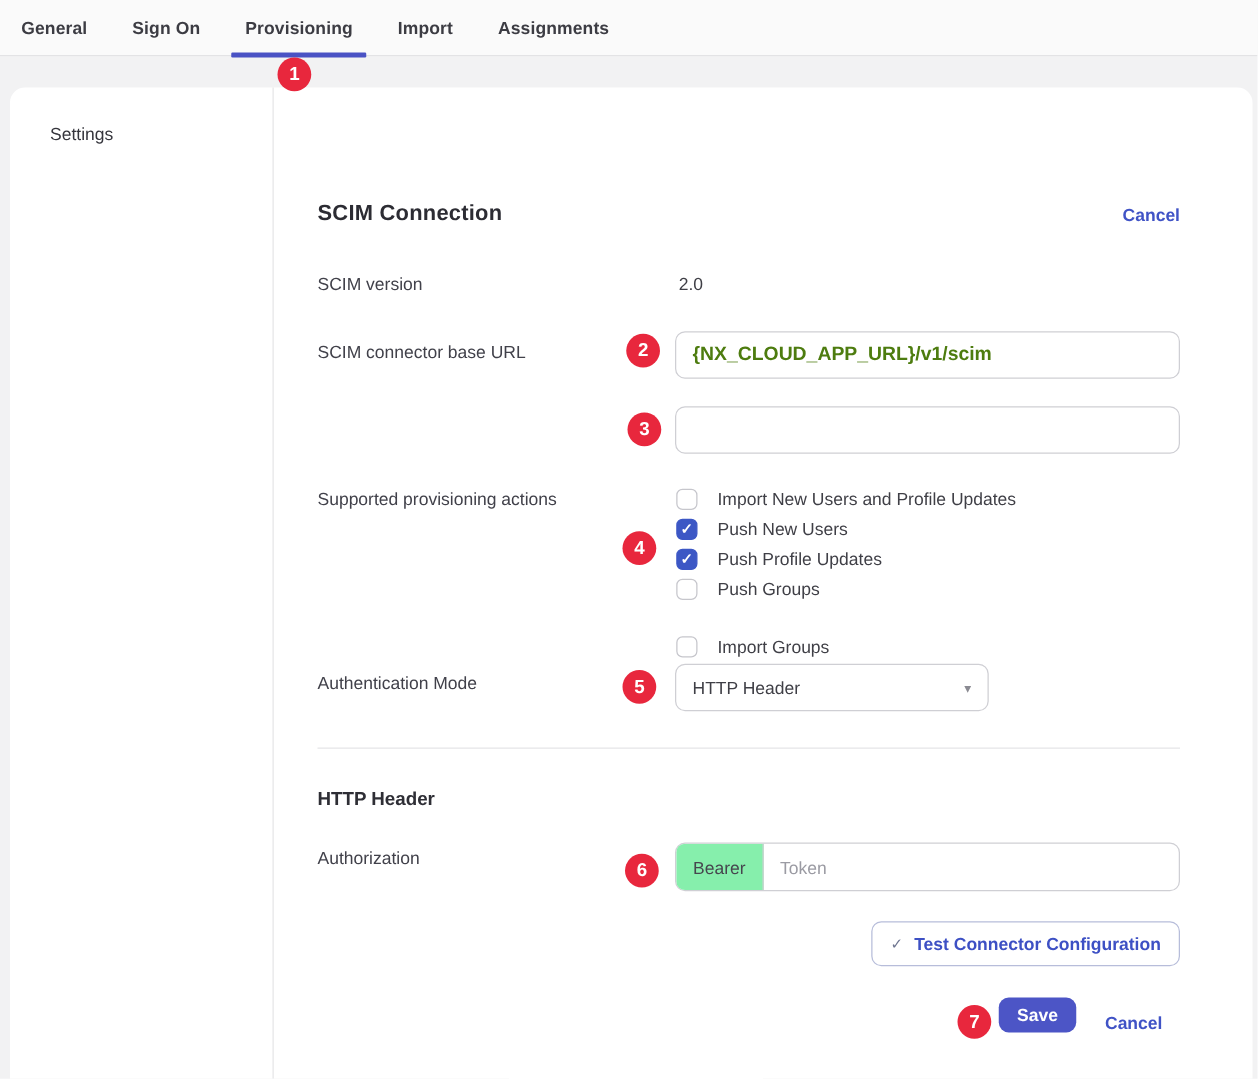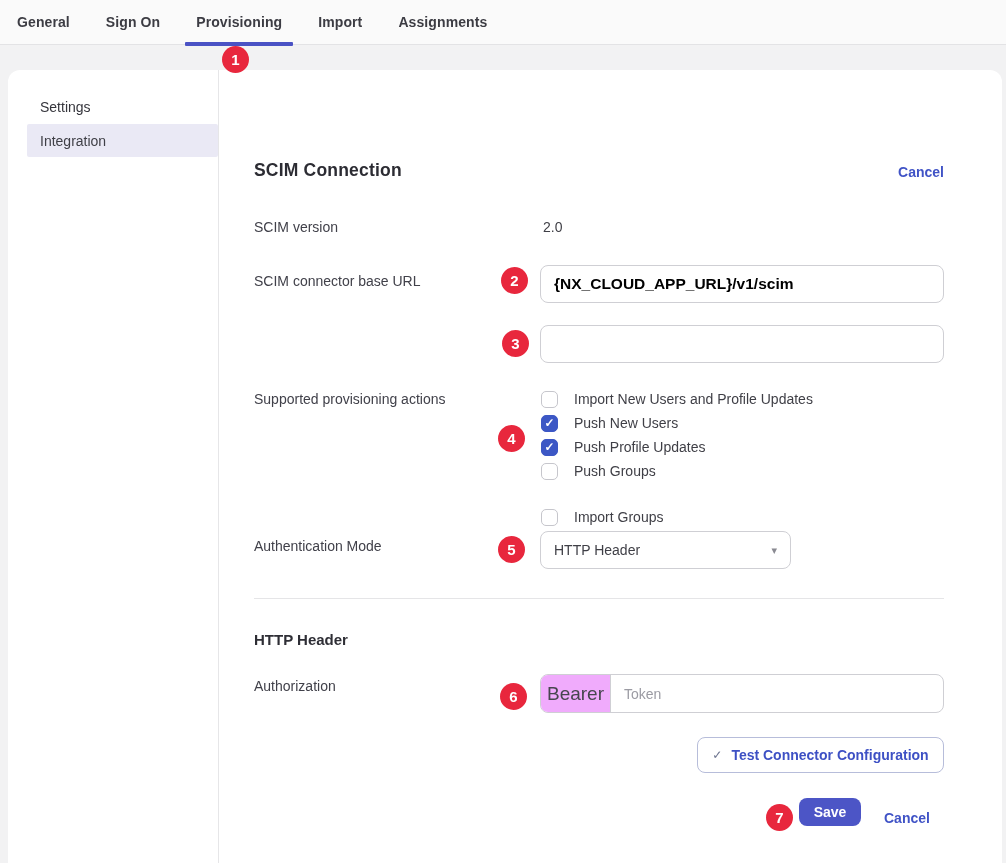--- a/index.html
+++ b/index.html
@@ -73,21 +73,21 @@
   .static-value {
     position:absolute; left:535px; font-size:14px; color:#3f3f46; line-height:20px;
   }
 
   .text-input {
     position:absolute; left:532px; width:404px; height:38px;
     border:1px solid #cfcfd4; border-radius:8px; background:#fff;
     padding:0 13px; font-family:"Liberation Sans", sans-serif;
     font-size:14px; color:#3f3f46; outline:none;
   }
-  .text-input.url-value { color:#000000; font-weight:700; font-size:15.5px; }
+  .text-input.url-value { color:#4d7c0f; font-weight:700; font-size:15.5px; }
 
   
   .check-row {
     position:absolute; left:533px; height:24px;
     display:flex; align-items:center; gap:16px; cursor:pointer;
   }
   .checkbox {
     width:17px; height:17px; border:1.5px solid #c6c6cc; border-radius:5px;
     background:#fff; display:flex; align-items:center; justify-content:center;
     flex:0 0 auto;
@@ -114,23 +114,23 @@
     font-size:15px; font-weight:700; color:#2e2e35;
   }
 
   
   .input-group {
     position:absolute; left:532px; top:604px; width:404px; height:39px;
     border:1px solid #cfcfd4; border-radius:8px; background:#fff;
     display:flex; overflow:hidden;
   }
   .input-prefix {
-    width:70px; background:#f0abfc; border-right:1px solid #cfcfd4;
+    width:70px; background:#86efac; border-right:1px solid #cfcfd4;
     display:flex; align-items:center; justify-content:center;
-    font-size:19px; color:#46464e; flex:0 0 auto;
+    font-size:14px; color:#46464e; flex:0 0 auto;
   }
   .input-group input {
     flex:1; border:none; outline:none; padding:0 13px;
     font-family:"Liberation Sans", sans-serif; font-size:14px; color:#3f3f46;
     background:transparent;
   }
   .input-group input::placeholder { color:#9b9ba3; }
   .text-input::placeholder { color:#9b9ba3; }
 
   
@@ -160,23 +160,20 @@
   <div class="tab">Import</div>
   <div class="tab">Assignments</div>
 </nav>
 
 <div class="badge" style="left:222px; top:46px;">1</div>
 
 <div class="card">
   <div class="sidebar-divider"></div>
 
   <div class="sidebar-heading">Settings</div>
-  <div class="sidebar-item selected">
-    <span>Integration</span>
-  </div>
 
   <h1 class="page-title">SCIM Connection</h1>
   <a class="link cancel-top">Cancel</a>
 
   <div class="form-label" style="top:147px;">SCIM version</div>
   <div class="static-value" style="top:147px;">2.0</div>
 
   <div class="form-label" style="top:201px;">SCIM connector base URL</div>
   <div class="badge" style="left:493px; top:197px;">2</div>
   <input class="text-input url-value" style="top: 195px;" type="text" value="{NX_CLOUD_APP_URL}/v1/scim">

